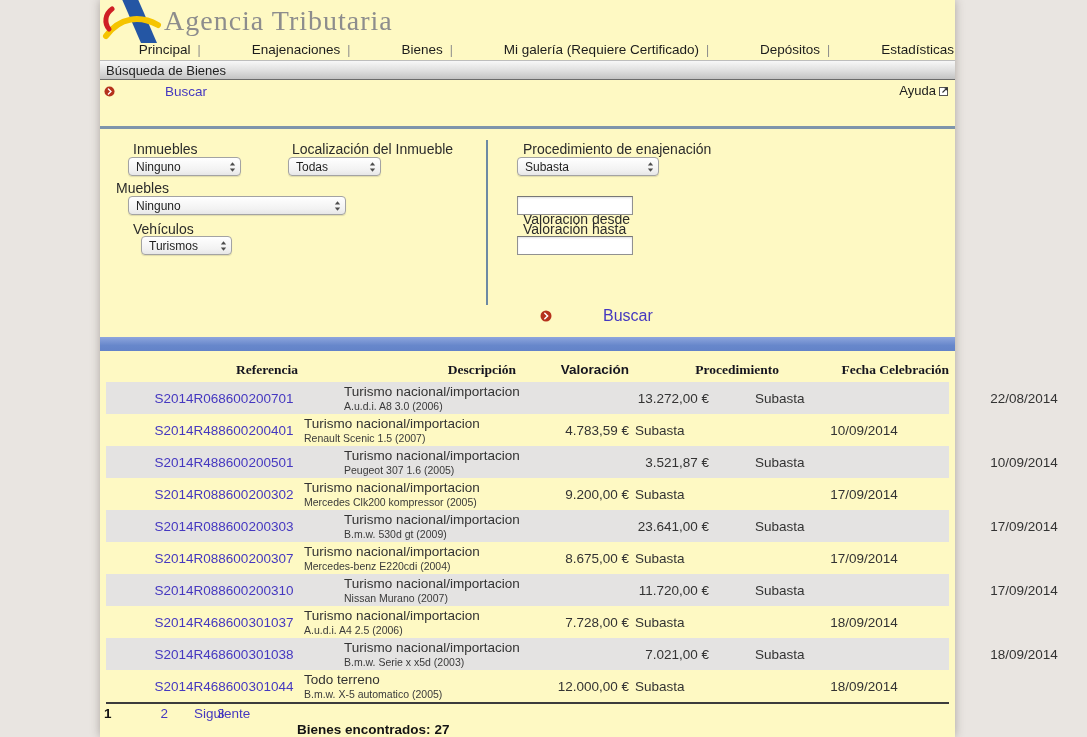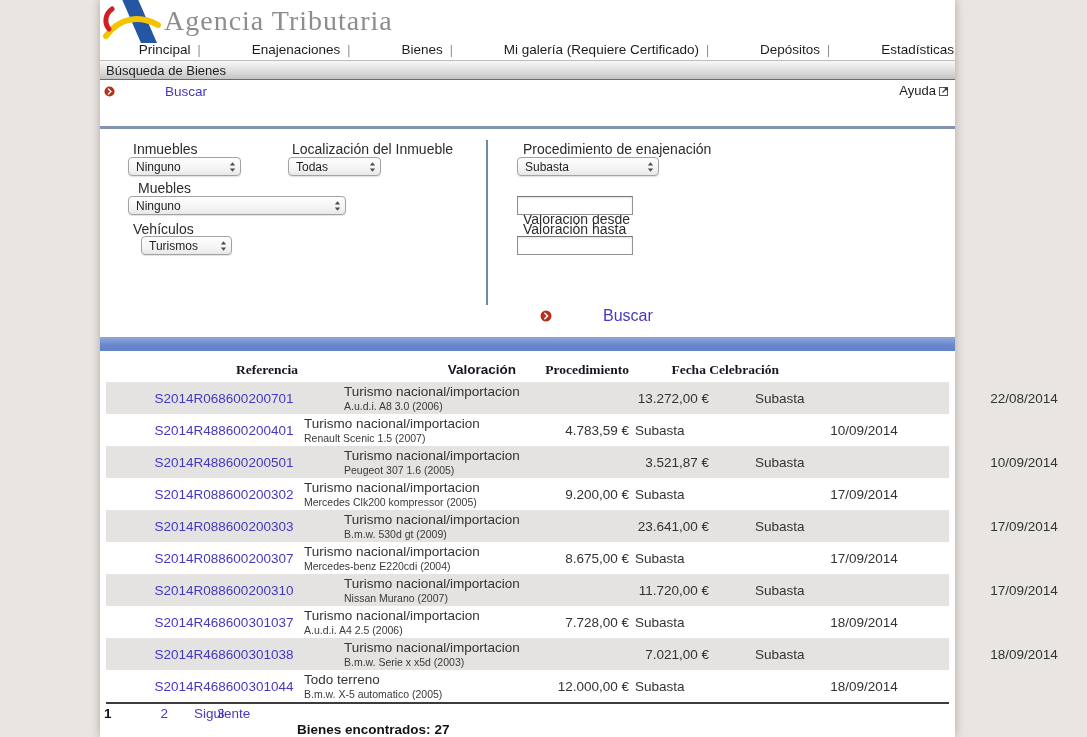--- a/index.html
+++ b/index.html
@@ -4,21 +4,21 @@
 <style>
   html,body{margin:0;padding:0;}
   body{
     width:1087px;height:737px;position:relative;overflow:hidden;
     background:#e9e5e1;
     font-family:"Liberation Sans", sans-serif;
     -webkit-font-smoothing:antialiased;
   }
   .page{
     position:absolute;left:100px;top:0;width:855px;height:737px;
-    background:#ffffff;
+    background:#fef9c3;
     box-shadow:0 0 9px rgba(60,50,40,.35);
   }
   a{text-decoration:none;cursor:pointer;padding-left:44px;}
 
   
   .logo{position:absolute;left:0px;top:-6px;width:62px;height:50px;overflow:visible;}
   .brand-title{
     position:absolute;left:64px;top:5px;
     font-family:"Liberation Serif", serif;
     font-size:28px;color:#8d8d8d;letter-spacing:1px;white-space:nowrap;
@@ -143,21 +143,21 @@
 
   <div class="flabel" style="left:192px;top:141px;">Localización del Inmueble</div>
   <div class="select" style="left:188px;top:157px;width:80px;">
     <span>Todas</span>
     <svg class="selarrows" viewBox="0 0 8 13">
         <path d="M4 1 L7 4.8 H1 Z" fill="#4d4d4d"></path>
         <path d="M4 12 L1 8.2 H7 Z" fill="#4d4d4d"></path>
       </svg>
   </div>
 
-  <div class="flabel" style="left:38px;top:180px;">Muebles</div>
+  <div class="flabel" style="left:16px;top:180px;">Muebles</div>
   <div class="select" style="left:28px;top:196px;width:205px;">
     <span>Ninguno</span>
     <svg class="selarrows" viewBox="0 0 8 13">
         <path d="M4 1 L7 4.8 H1 Z" fill="#4d4d4d"></path>
         <path d="M4 12 L1 8.2 H7 Z" fill="#4d4d4d"></path>
       </svg>
   </div>
 
   <div class="flabel" style="left:33px;top:221px;">Vehículos</div>
   <div class="select" style="left:41px;top:236px;width:78px;">
@@ -188,20 +188,21 @@
       <circle cx="6" cy="6" r="5.5" fill="#b5311c"></circle>
       <path d="M4.8 3.2 L7.6 6 L4.8 8.8" stroke="#fff" stroke-width="1.5" fill="none" stroke-linecap="round"></path>
     </svg>
     <a>Buscar</a>
   </div>
 
   <div class="bluebar"></div>
 
   <div class="thead tgrid">
     <div class="h-ref">Referencia</div>
+    <div class="h-desc">Descripción</div>
     <div class="h-val">Valoración</div>
     <div class="h-proc">Procedimiento</div>
     <div class="h-date">Fecha Celebración</div>
   </div>
 
   <div class="tbody">
   <div class="trow tgrid alt">
     <a class="c-ref">S2014R068600200701</a>
     <div class="c-desc">
       <div class="d1">Turismo nacional/importacion</div>

